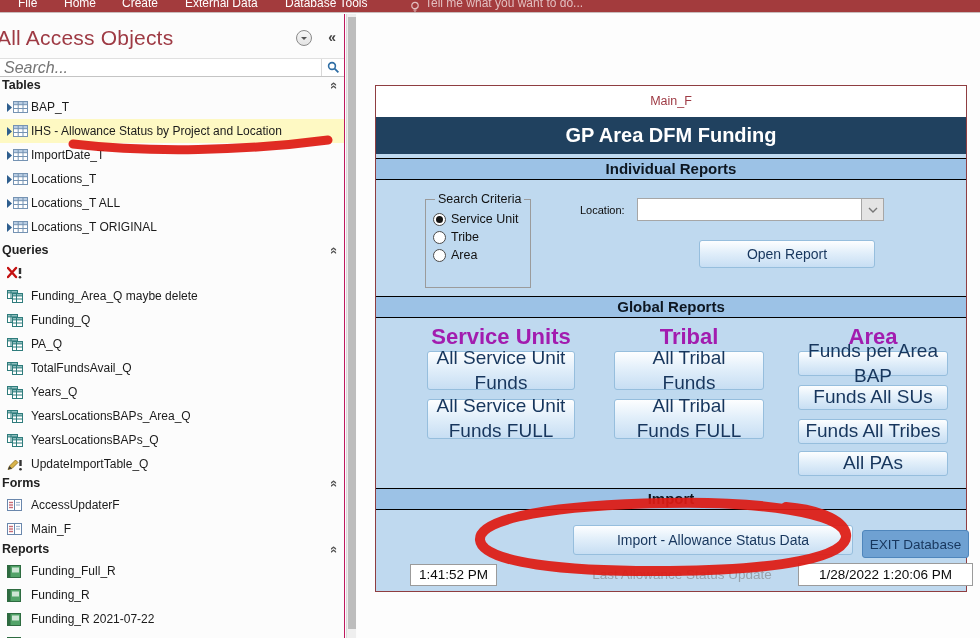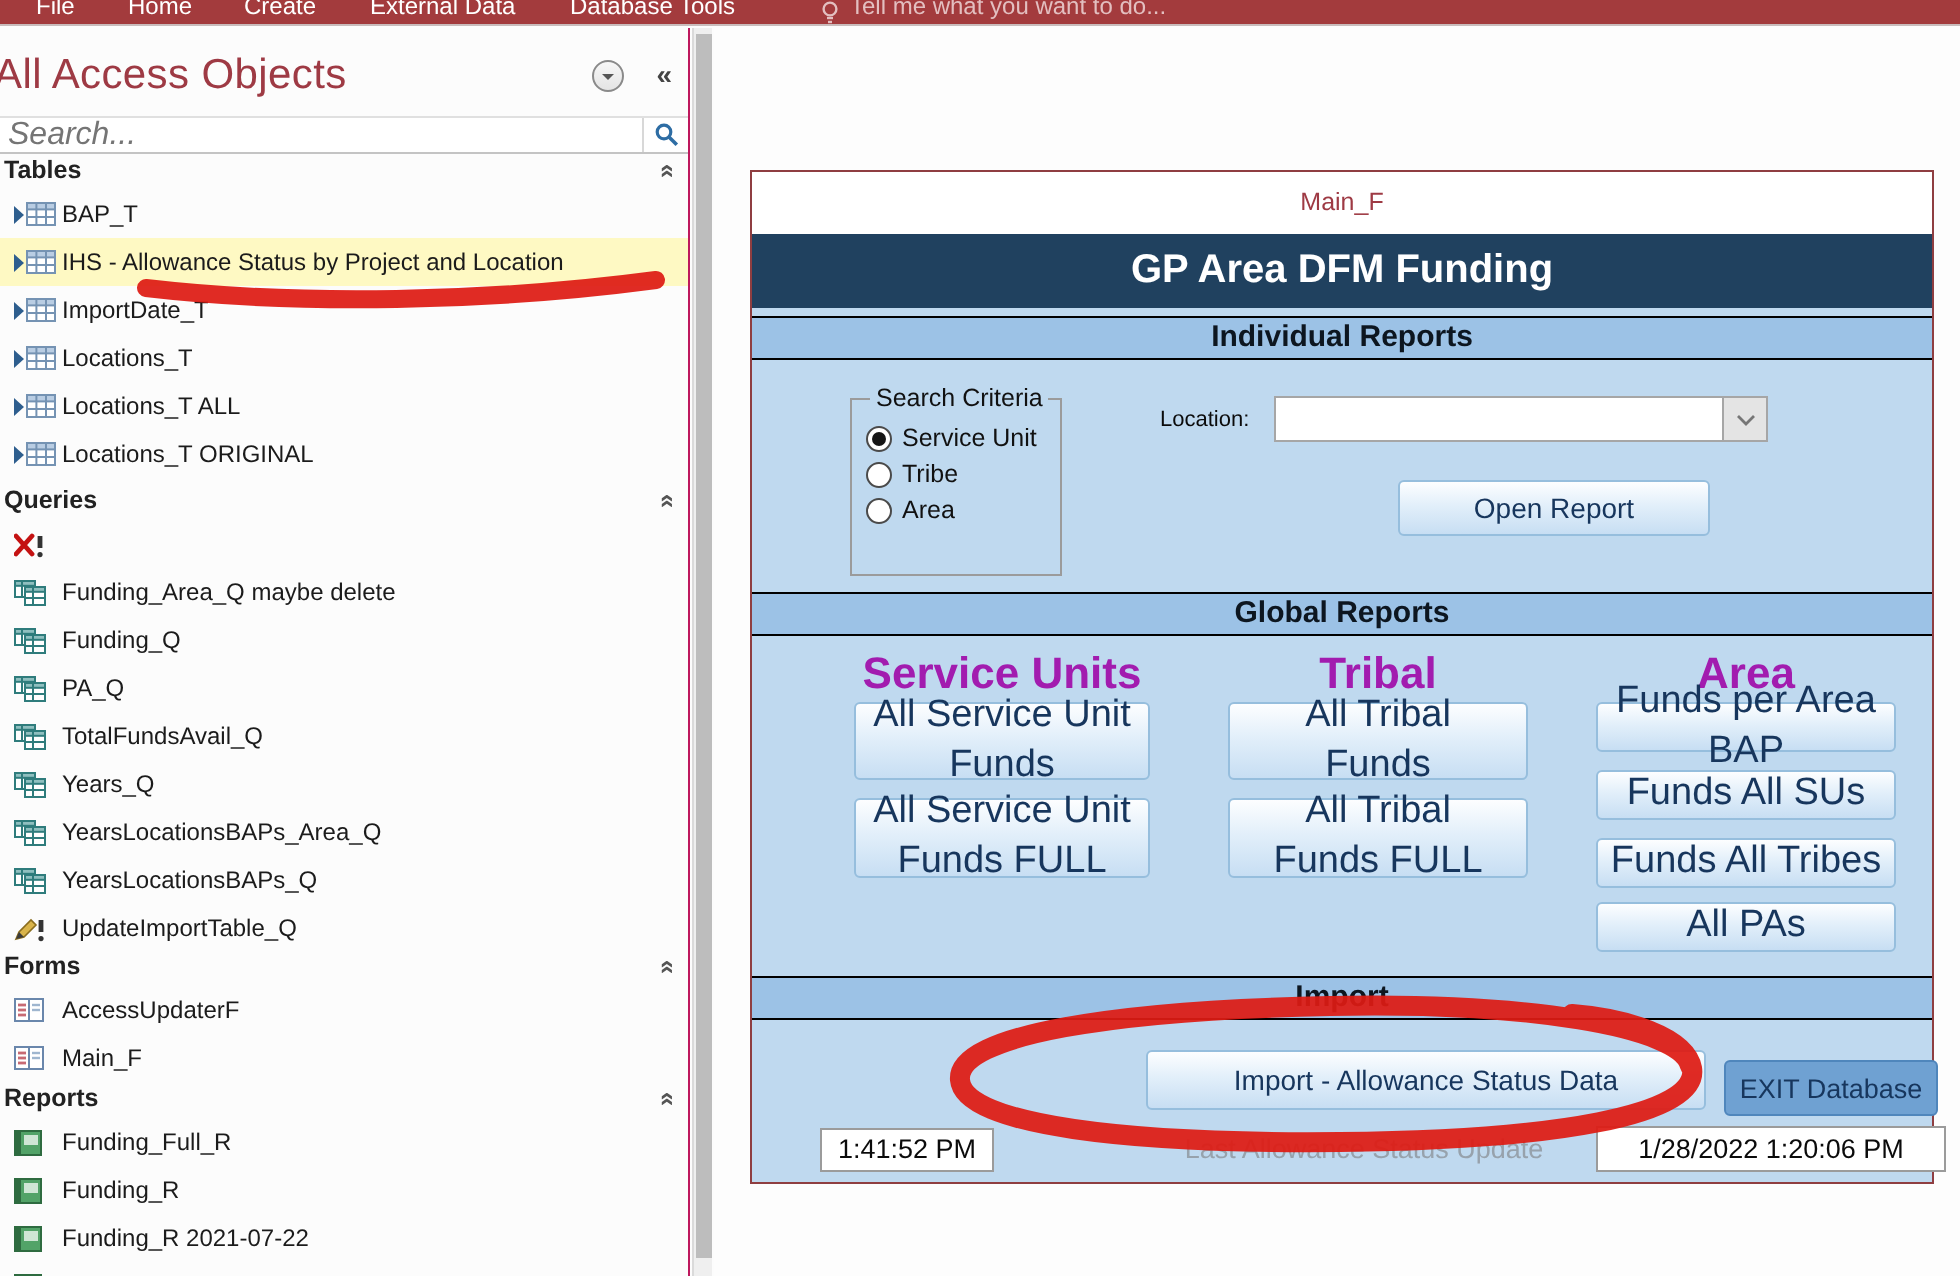--- a/index.html
+++ b/index.html
@@ -68,21 +68,21 @@
   .radio.checked::after { content:''; display:block; width:7px; height:7px; margin:2px; border-radius:50%; background:#151515; }
 
   .loc-label { position:absolute; left:188px; top:24px; font-size:11px; color:#0b0b0b; }
   .combo { position:absolute; left:245px; top:18px; width:247px; height:23px; border:1px solid #A6A6A6; background:#fff; display:flex; }
   .combo input { flex:1; border:none; outline:none; background:transparent; font-size:13px; padding:0 4px; }
   .combo-btn { width:22px; background:#E4E4E4; border-left:1px solid #A6A6A6; display:flex; align-items:center; justify-content:center; }
 
   .btn { display:flex; align-items:center; justify-content:center; text-align:center;
          background:linear-gradient(#FDFEFF,#E2EFFA 45%,#C7DEF3); border:1px solid #96BEDD;
          border-radius:3px; color:#17365D; cursor:default; white-space:pre-line; }
-  .btn-open { position:absolute; left:307px; top:60px; width:156px; height:28px; font-size:14px; }
+  .btn-open { position:absolute; left:307px; top:60px; width:176px; height:28px; font-size:14px; }
 
   .col-head { position:absolute; top:6px; font-size:22px; font-weight:bold; color:#a21caf; text-align:center; }
   .ch1 { left:35px; width:148px; } .ch2 { left:222px; width:150px; } .ch3 { left:406px; width:150px; }
   .gbtn { font-size:19px; line-height:1.3; }
   .g11 { position:absolute; left:35px;  top:33px;  width:148px; height:39px; }
   .g12 { position:absolute; left:35px;  top:81px;  width:148px; height:40px; }
   .g21 { position:absolute; left:222px; top:33px;  width:150px; height:39px; }
   .g22 { position:absolute; left:222px; top:81px;  width:150px; height:40px; }
   .g31 { position:absolute; left:406px; top:33px;  width:150px; height:25px; }
   .g32 { position:absolute; left:406px; top:67px;  width:150px; height:25px; }

